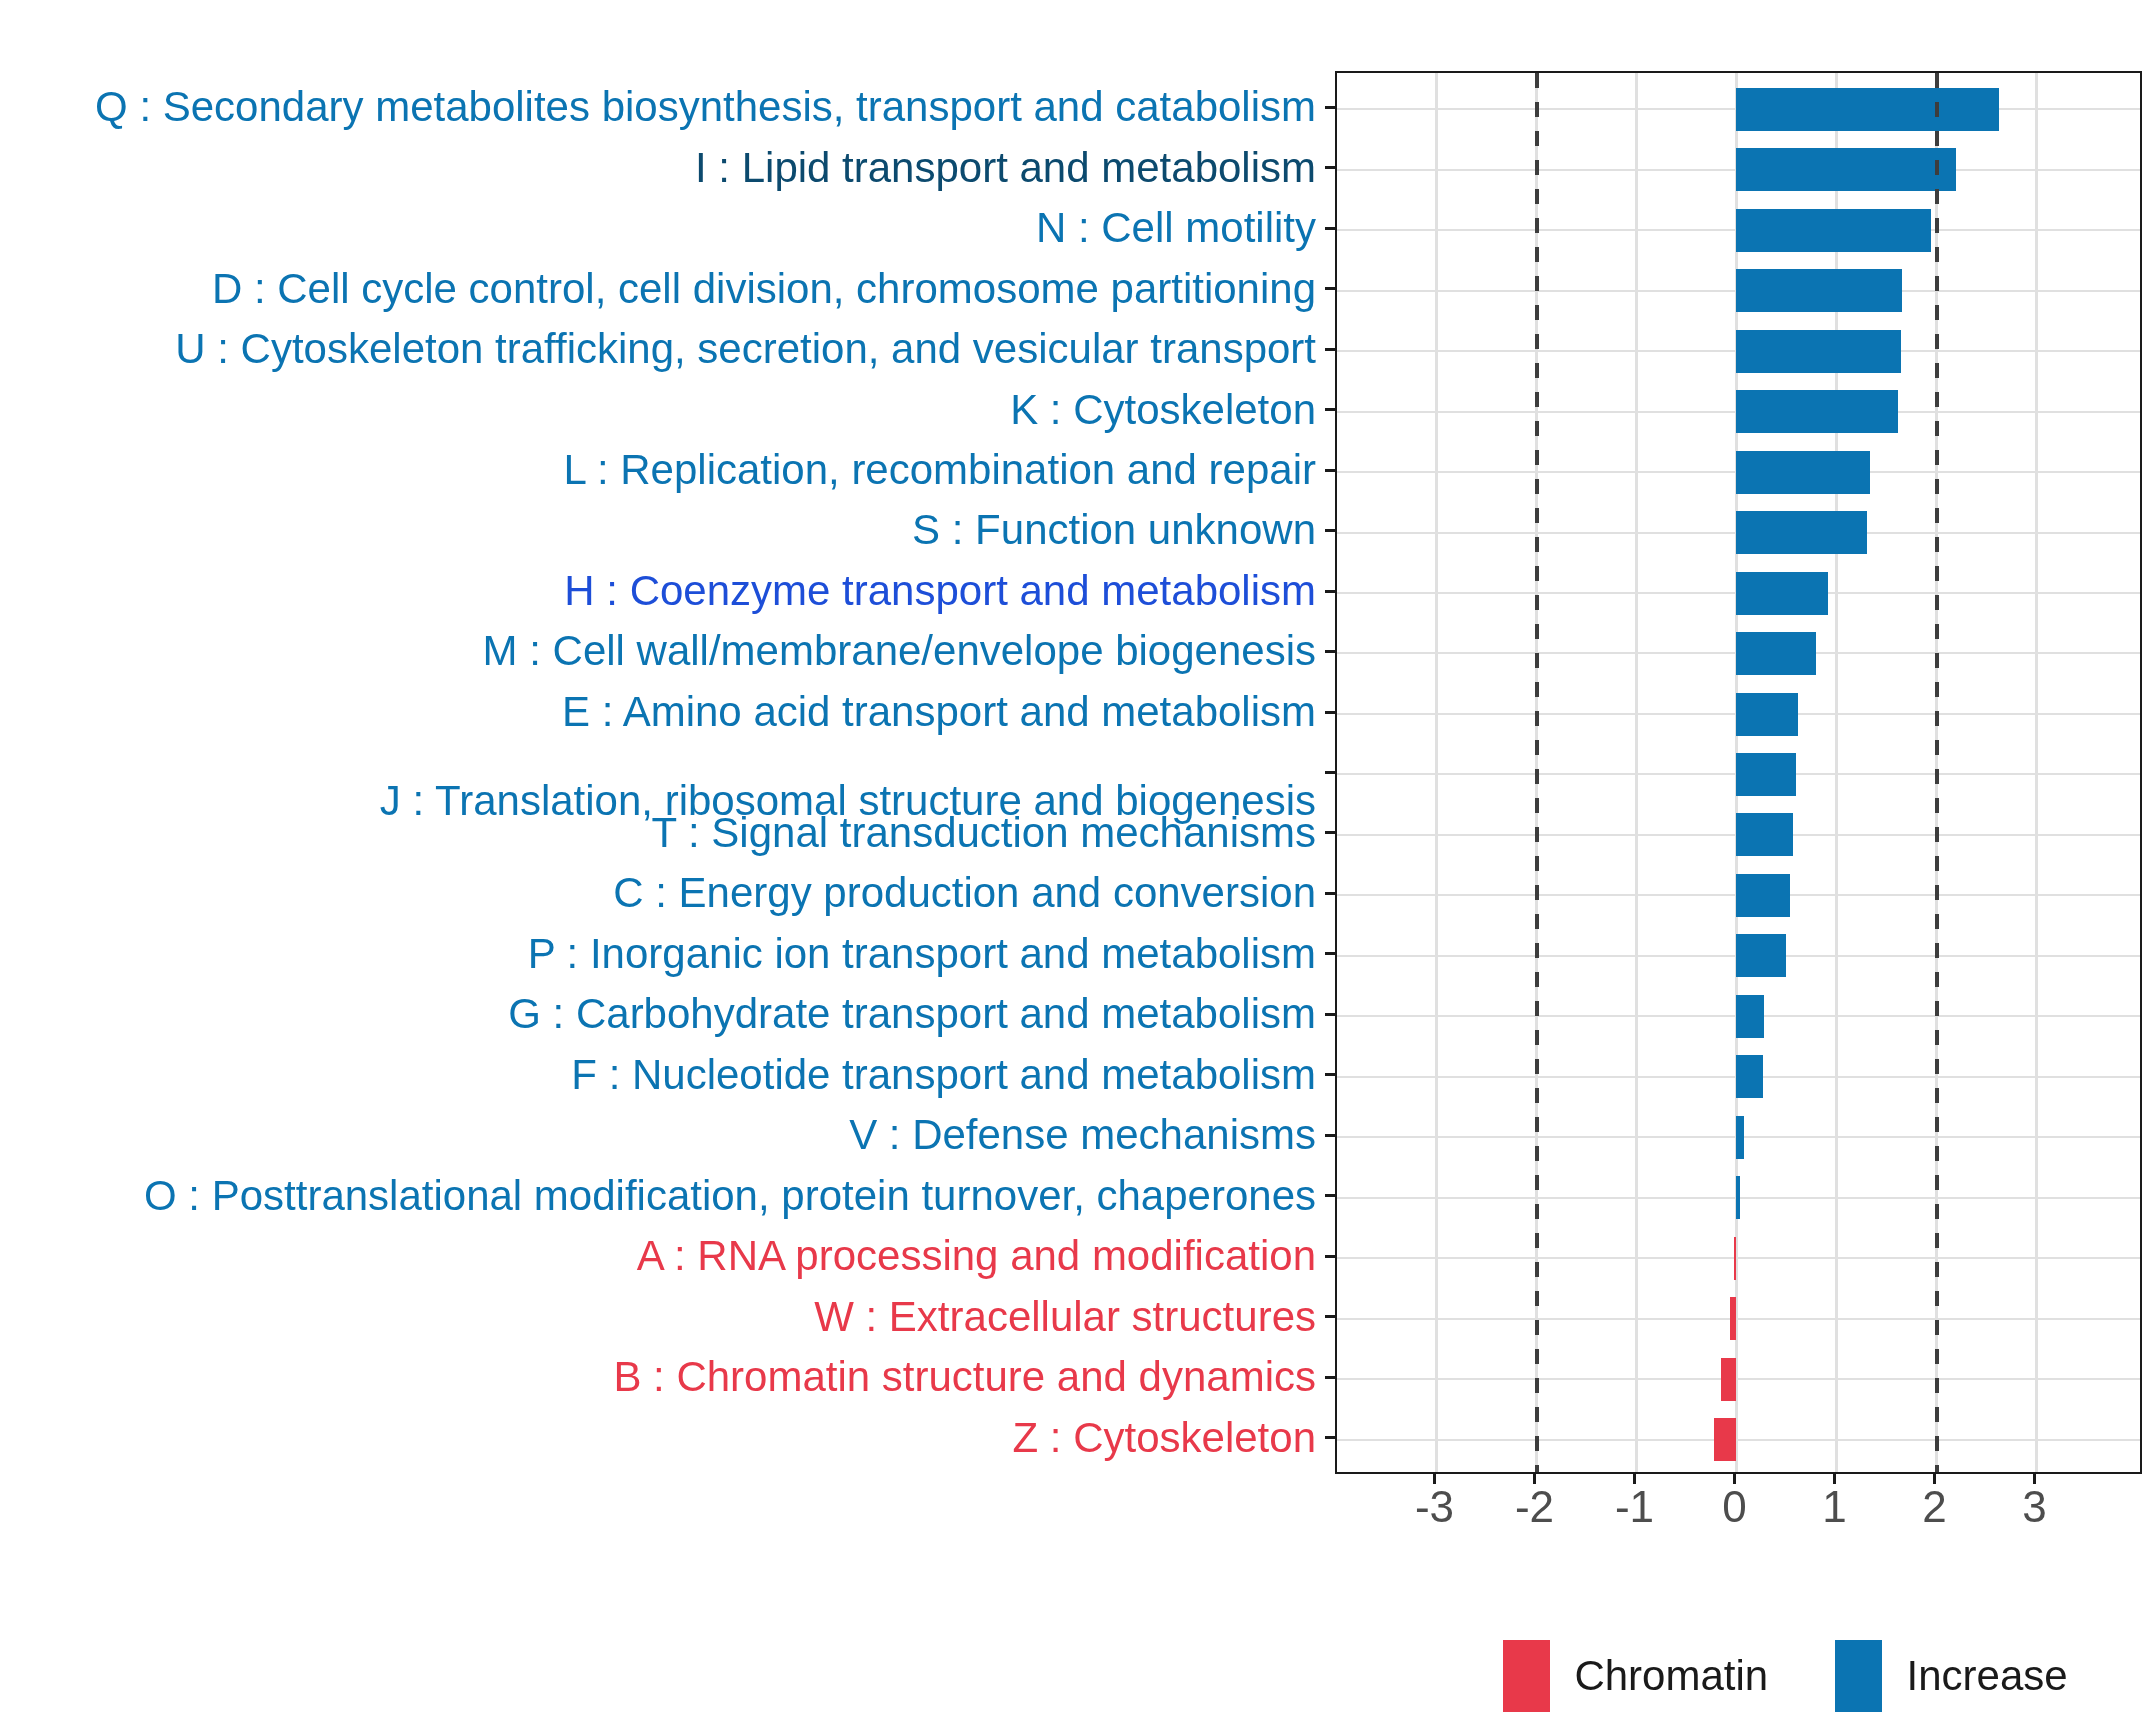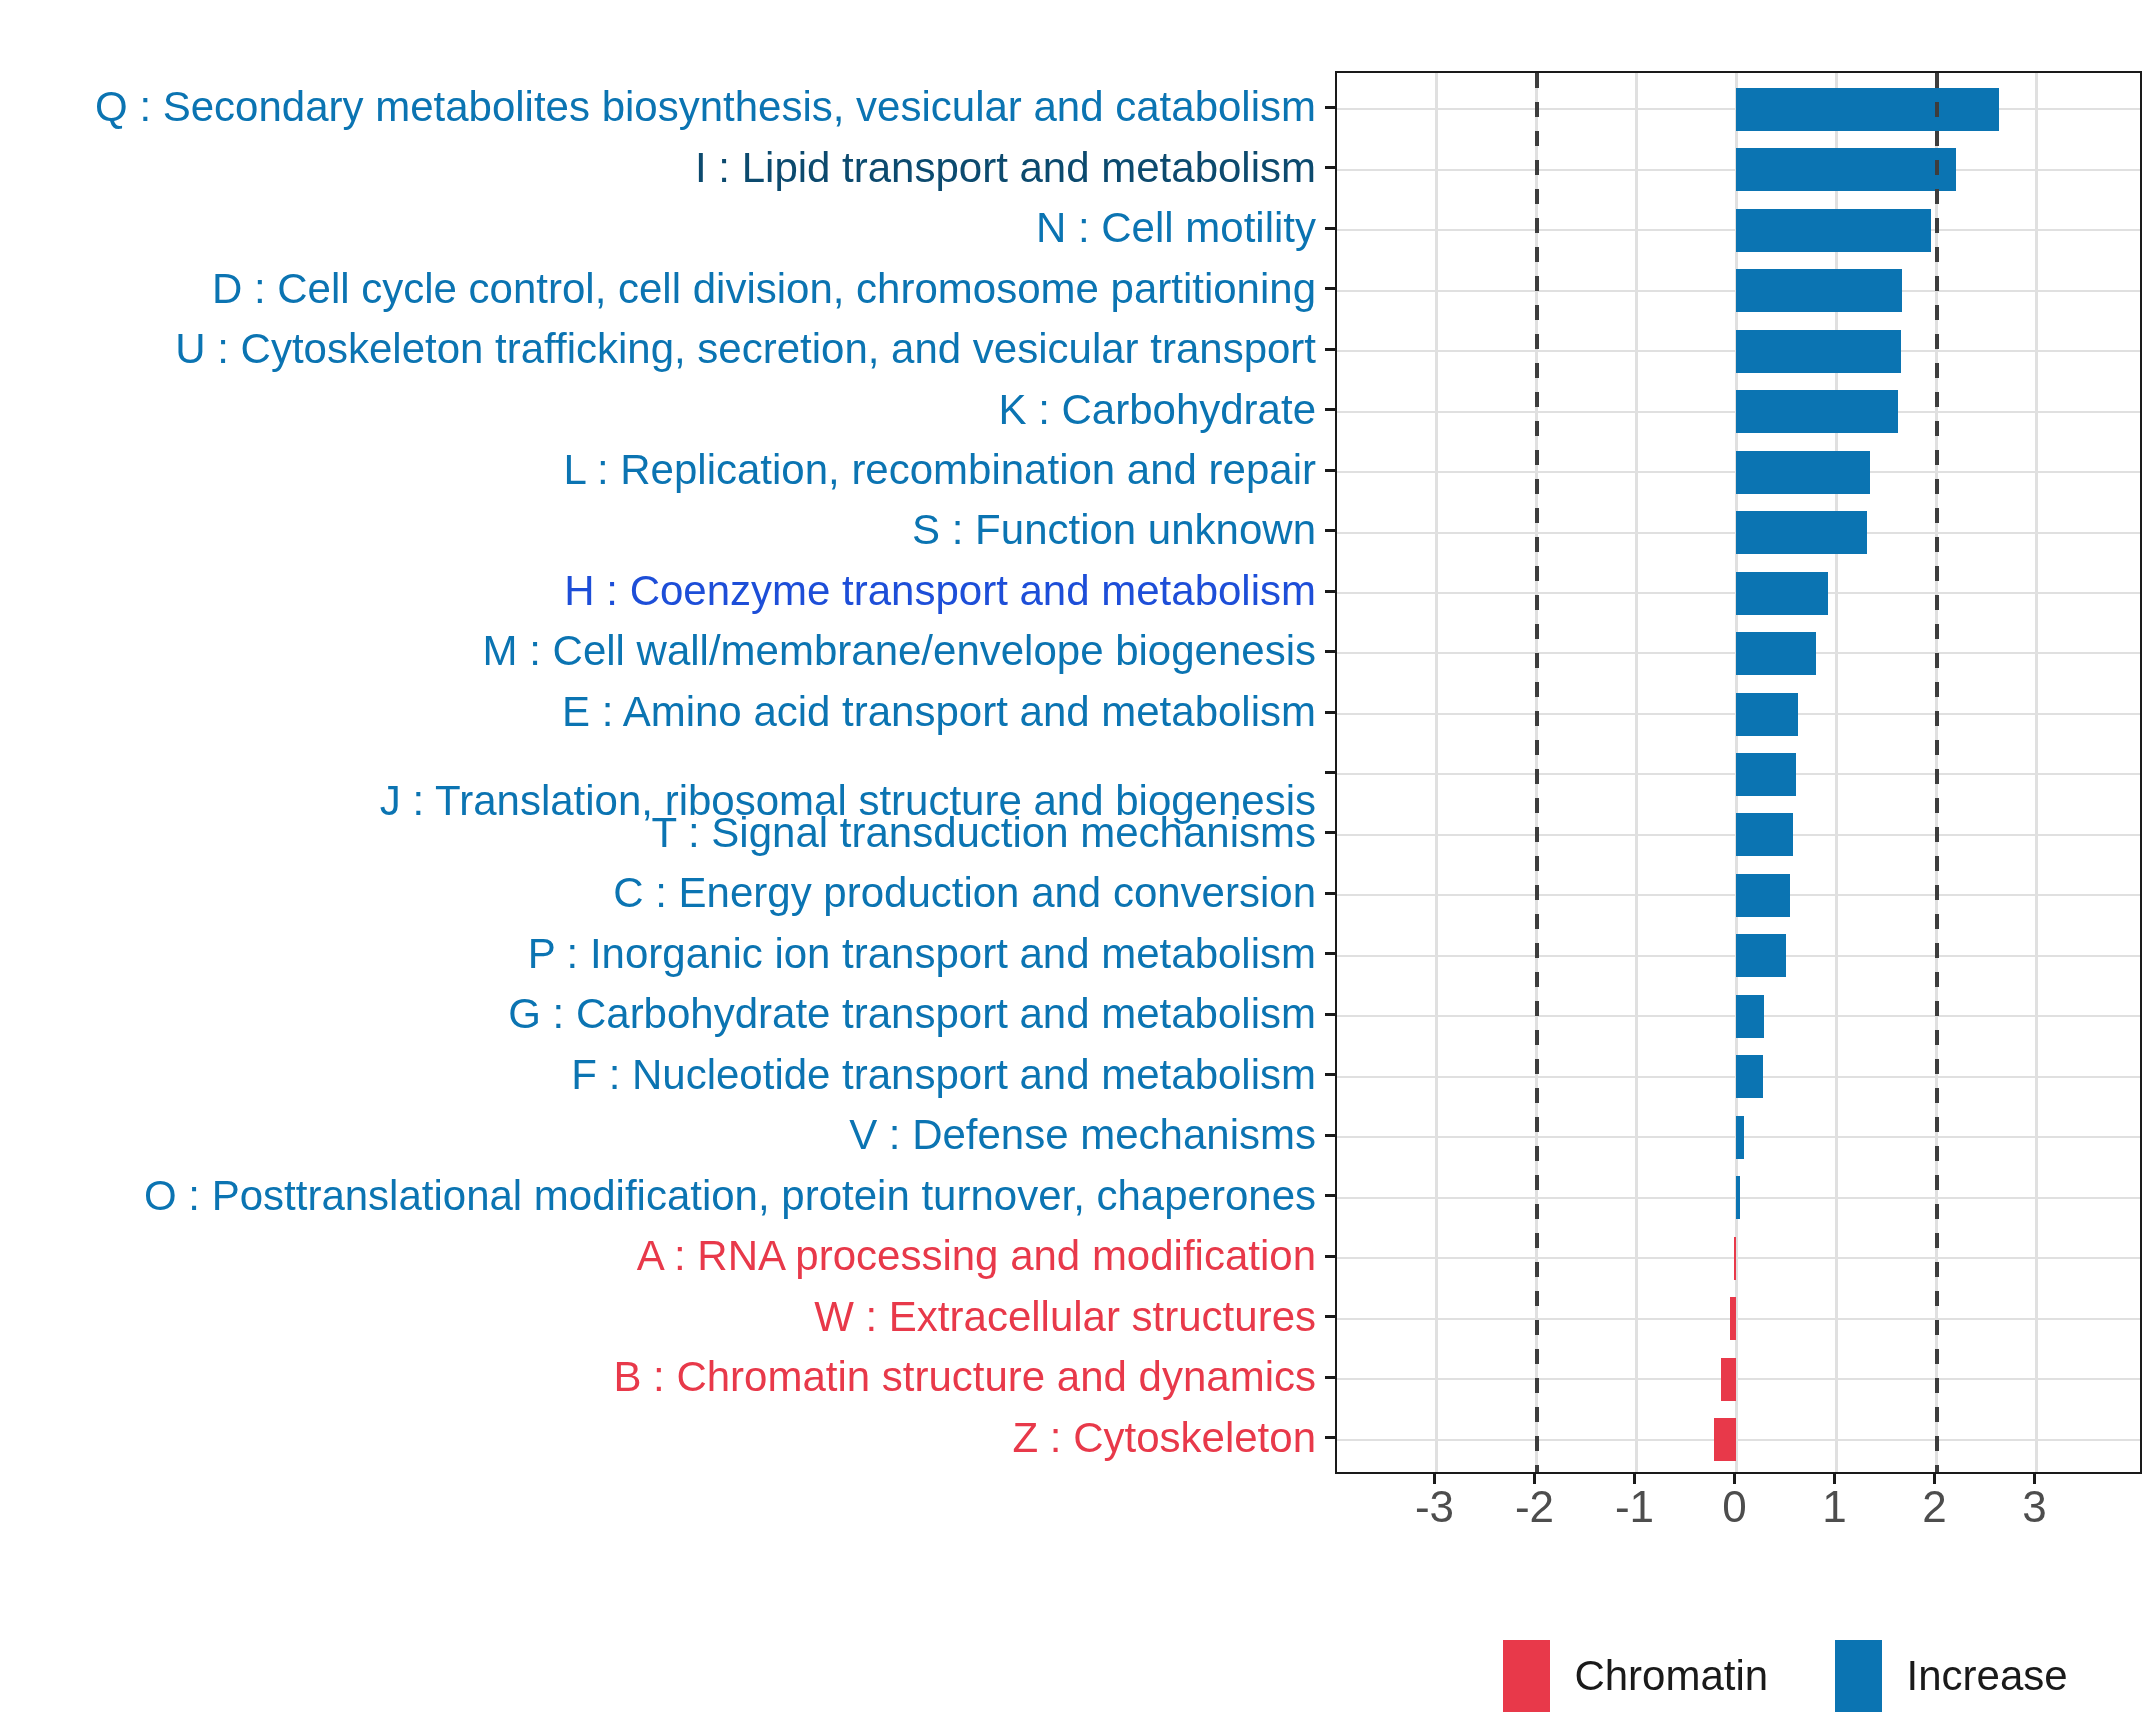--- a/index.html
+++ b/index.html
@@ -166,31 +166,31 @@
       <div class="bar" style="left: 399px; top: 1103px; width: 4px; background: rgb(11, 116, 178);"></div>
       <div class="bar" style="left: 397px; top: 1164px; width: 2px; background: rgb(232, 57, 74);"></div>
       <div class="bar" style="left: 393px; top: 1224px; width: 6px; background: rgb(232, 57, 74);"></div>
       <div class="bar" style="left: 384px; top: 1285px; width: 15px; background: rgb(232, 57, 74);"></div>
       <div class="bar" style="left: 377px; top: 1345px; width: 22px; background: rgb(232, 57, 74);"></div>
       <div class="vdash" style="left: 198px; background: repeating-linear-gradient(rgb(61, 61, 61) 0px, rgb(61, 61, 61) 15px, transparent 15px, transparent 29px);"></div>
       <div class="vdash" style="left: 598px; background: repeating-linear-gradient(rgb(61, 61, 61) 0px, rgb(61, 61, 61) 15px, transparent 15px, transparent 29px);"></div>
     </div>
   <div id="y-labels">
       <div class="ytick" style="left: 1325px; top: 106px;"></div>
-      <div class="ylab" style="top: 77px; color: rgb(11, 116, 178);">Q : Secondary metabolites biosynthesis, vesicular and catabolism</div>
+      <div class="ylab" style="top: 77px; color: rgb(11, 116, 178);">Q : Secondary metabolites biosynthesis, transport and catabolism</div>
       <div class="ytick" style="left: 1325px; top: 166px;"></div>
       <div class="ylab" style="top: 138px; color: #0c4a6e;">I : Lipid transport and metabolism</div>
       <div class="ytick" style="left: 1325px; top: 227px;"></div>
       <div class="ylab" style="top: 198px; color: rgb(11, 116, 178);">N : Cell motility</div>
       <div class="ytick" style="left: 1325px; top: 287px;"></div>
       <div class="ylab" style="top: 259px; color: rgb(11, 116, 178);">D : Cell cycle control, cell division, chromosome partitioning</div>
       <div class="ytick" style="left: 1325px; top: 348px;"></div>
       <div class="ylab" style="top: 319px; color: rgb(11, 116, 178);">U : Cytoskeleton trafficking, secretion, and vesicular transport</div>
       <div class="ytick" style="left: 1325px; top: 408px;"></div>
-      <div class="ylab" style="top: 380px; color: rgb(11, 116, 178);">K : Carbohydrate</div>
+      <div class="ylab" style="top: 380px; color: rgb(11, 116, 178);">K : Cytoskeleton</div>
       <div class="ytick" style="left: 1325px; top: 469px;"></div>
       <div class="ylab" style="top: 440px; color: rgb(11, 116, 178);">L : Replication, recombination and repair</div>
       <div class="ytick" style="left: 1325px; top: 529px;"></div>
       <div class="ylab" style="top: 500px; color: rgb(11, 116, 178);">S : Function unknown</div>
       <div class="ytick" style="left: 1325px; top: 590px;"></div>
       <div class="ylab" style="top: 561px; color: #1d4ed8;">H : Coenzyme transport and metabolism</div>
       <div class="ytick" style="left: 1325px; top: 650px;"></div>
       <div class="ylab" style="top: 621px; color: rgb(11, 116, 178);">M : Cell wall/membrane/envelope biogenesis</div>
       <div class="ytick" style="left: 1325px; top: 711px;"></div>
       <div class="ylab" style="top: 682px; color: rgb(11, 116, 178);">E : Amino acid transport and metabolism</div>

